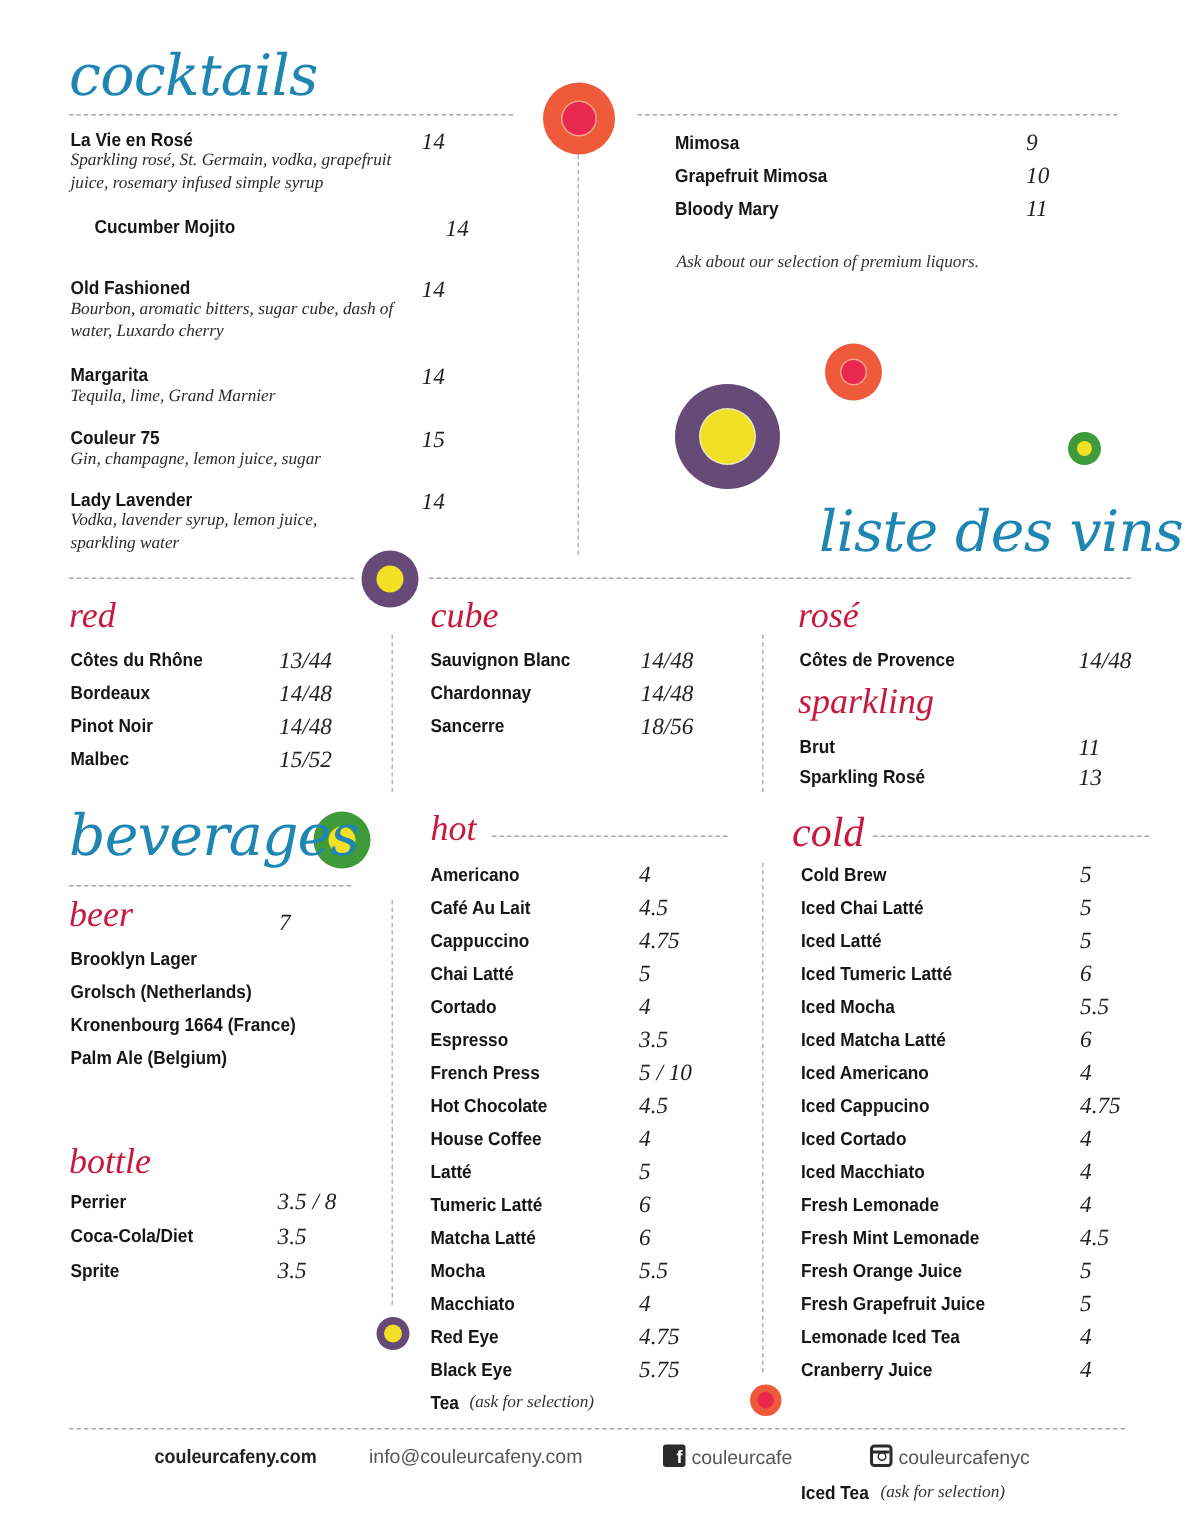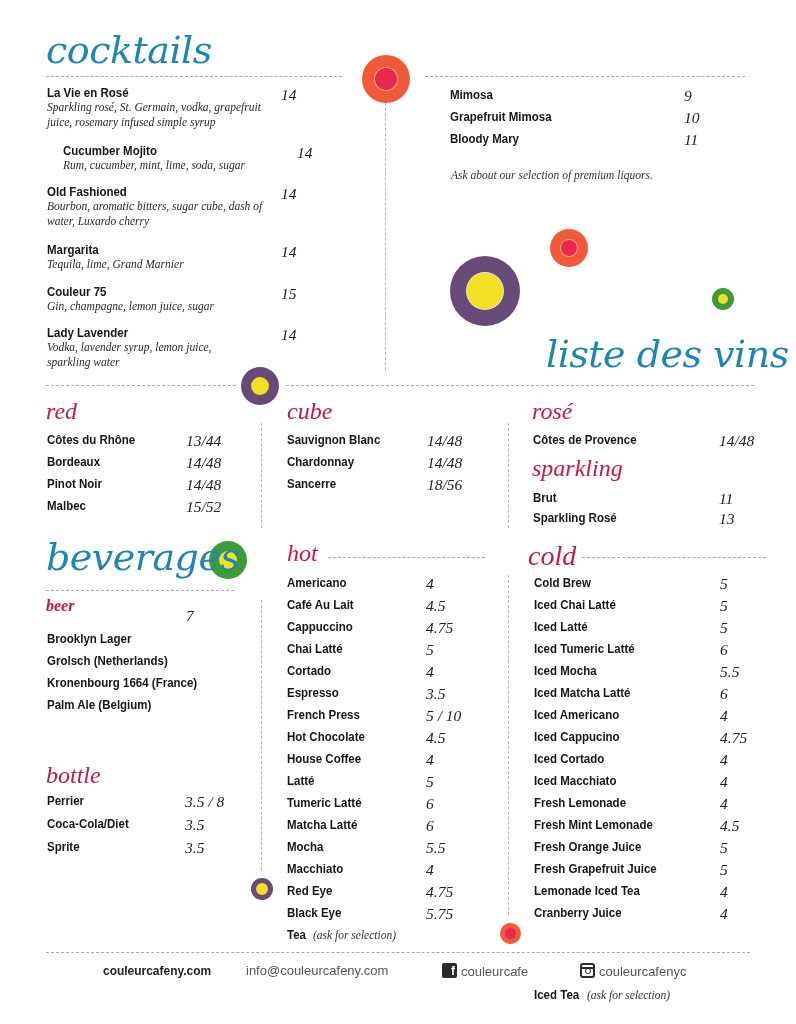--- a/index.html
+++ b/index.html
@@ -39,21 +39,20 @@
   <div class="hdash" style="left:46px; top:76px; width:296px;"></div>
 
   <div class="abs" style="left:47px; top:86px; width:260px;">
     <div class="item-name">La Vie en Rosé</div>
     <div class="price abs" style="left:234px; top:0;">14</div>
     <div class="item-desc" style="width:240px;">Sparkling rosé, St. Germain, vodka, grapefruit juice, rosemary infused simple syrup</div>
   </div>
   <div class="abs" style="left:63px; top:144px; width:260px;">
     <div class="item-name">Cucumber Mojito</div>
     <div class="price abs" style="left:234px; top:0;">14</div>
-    <div class="item-desc" style="width:240px;">Rum, cucumber, mint, lime, soda, sugar</div>
   </div>
   <div class="abs" style="left:47px; top:185px; width:260px;">
     <div class="item-name">Old Fashioned</div>
     <div class="price abs" style="left:234px; top:0;">14</div>
     <div class="item-desc" style="width:225px;">Bourbon, aromatic bitters, sugar cube, dash of water, Luxardo cherry</div>
   </div>
   <div class="abs" style="left:47px; top:243px; width:260px;">
     <div class="item-name">Margarita</div>
     <div class="price abs" style="left:234px; top:0;">14</div>
     <div class="item-desc" style="width:240px;">Tequila, lime, Grand Marnier</div>
@@ -177,21 +176,21 @@
         <span class="item-name">Sparkling Rosé</span>
         <span class="price" style="left:186px;">13</span>
       </div>
   </div>
 </section>
 
 <section>
   <h1 class="abs title-blue" style="left:46px; top:535px; font-size:38px;">beverages</h1>
   <div class="hdash" style="left:46px; top:590px; width:188px;"></div>
 
-  <div class="abs title-red" style="left:46px; top:597px; font-size:16px;font-weight:bold;">beer</div>
+  <div class="abs title-red" style="left:46px; top:597px; font-size:24px;">beer</div>
   <div class="abs price" style="left:186px; top:607px;">7</div>
   <div class="abs" style="left:47px; top:630px; width:210px; height:90px;">
     <div class="row" style="top:22px;">
         <span class="item-name">Grolsch (Netherlands)</span>
       </div>
     <div class="row" style="top:0;">
         <span class="item-name">Brooklyn Lager</span>
       </div>
     <div class="row" style="top:44px;">
         <span class="item-name">Kronenbourg 1664 (France)</span>

